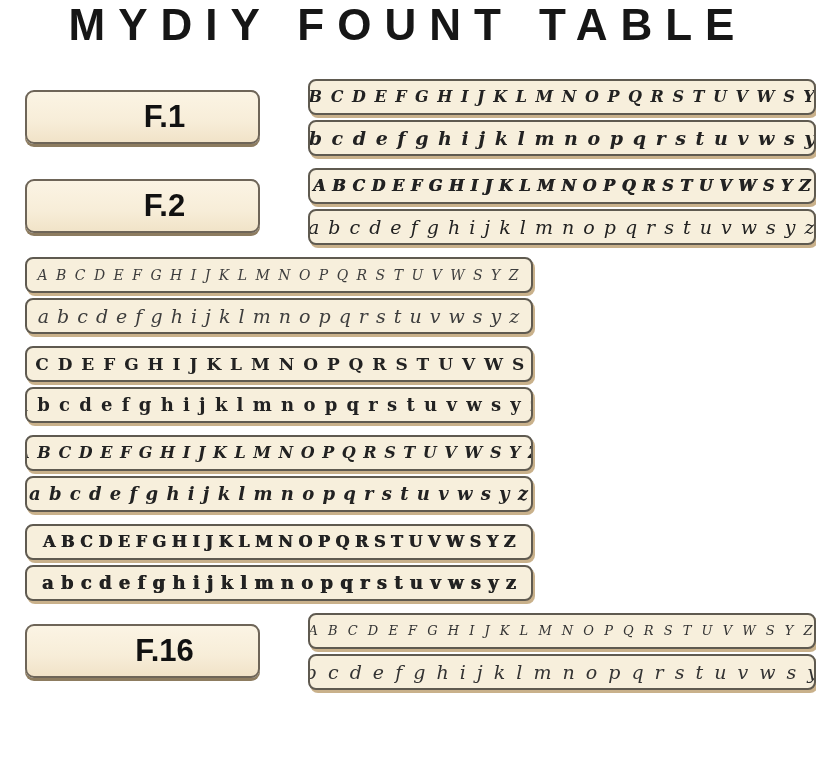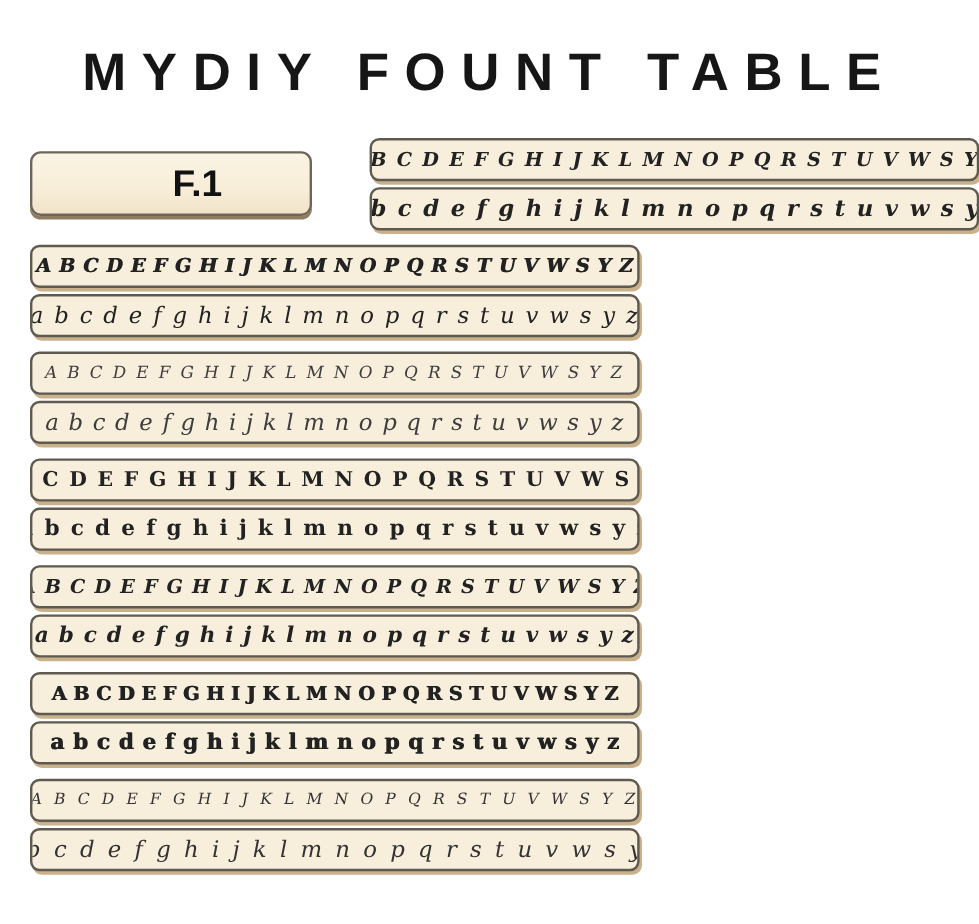--- a/index.html
+++ b/index.html
@@ -2,21 +2,21 @@
 <html><head>
 <meta charset="utf-8">
 <style>
   html,body{margin:0;padding:0;}
   body{
     width:816px;height:770px;background:#ffffff;
     font-family:"Liberation Sans",sans-serif;
     position:relative;overflow:hidden;
   }
   .title{
-    margin:0;padding-top:36px;
+    margin:0;
     text-align:center;
     font-family:"Liberation Sans",sans-serif;
     font-weight:bold;
     font-size:44px;
     letter-spacing:13px;
     color:#161616;
     white-space:nowrap;
   }
   .rows{
     margin-top:29px;
@@ -105,20 +105,23 @@
       <div class="strip upper">
         <span>A B C D E F G H I J K L M N O P Q R S T U V W S Y Z</span>
       </div>
       <div class="strip lower">
         <span>a b c d e f g h i j k l m n o p q r s t u v w s y z</span>
       </div>
     </div>
   </div>
 
   <div class="row style-f2">
+    <div class="label-btn">
+      <span class="label-text">F.2</span>
+    </div>
     <div class="strips">
       <div class="strip upper">
         <span>A B C D E F G H I J K L M N O P Q R S T U V W S Y Z</span>
       </div>
       <div class="strip lower">
         <span>a b c d e f g h i j k l m n o p q r s t u v w s y z</span>
       </div>
     </div>
   </div>
 
@@ -160,20 +163,23 @@
       <div class="strip upper">
         <span>A B C D E F G H I J K L M N O P Q R S T U V W S Y Z</span>
       </div>
       <div class="strip lower">
         <span>a b c d e f g h i j k l m n o p q r s t u v w s y z</span>
       </div>
     </div>
   </div>
 
   <div class="row style-f16">
+    <div class="label-btn">
+      <span class="label-text">F.16</span>
+    </div>
     <div class="strips">
       <div class="strip upper">
         <span>A B C D E F G H I J K L M N O P Q R S T U V W S Y Z</span>
       </div>
       <div class="strip lower">
         <span>a b c d e f g h i j k l m n o p q r s t u v w s y z</span>
       </div>
     </div>
   </div>
 </div>

